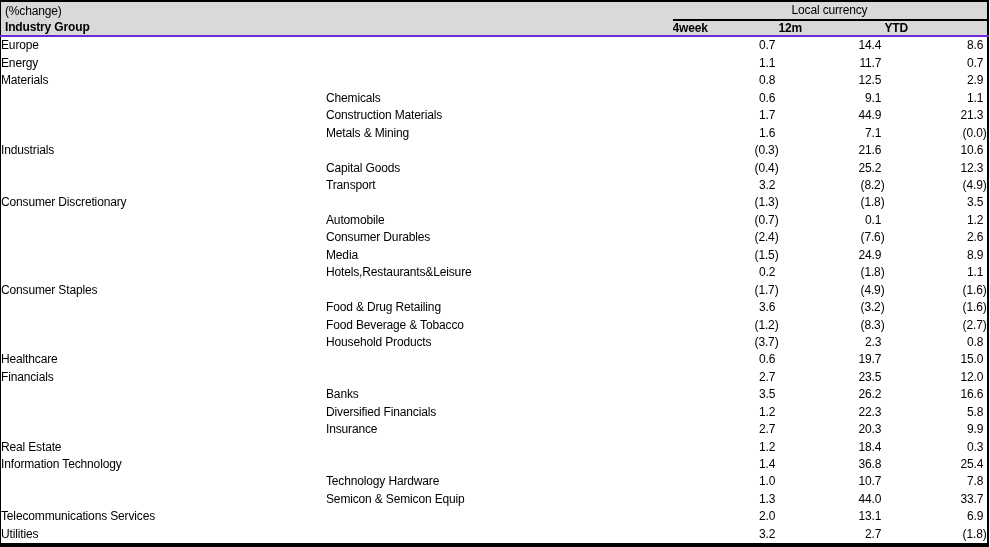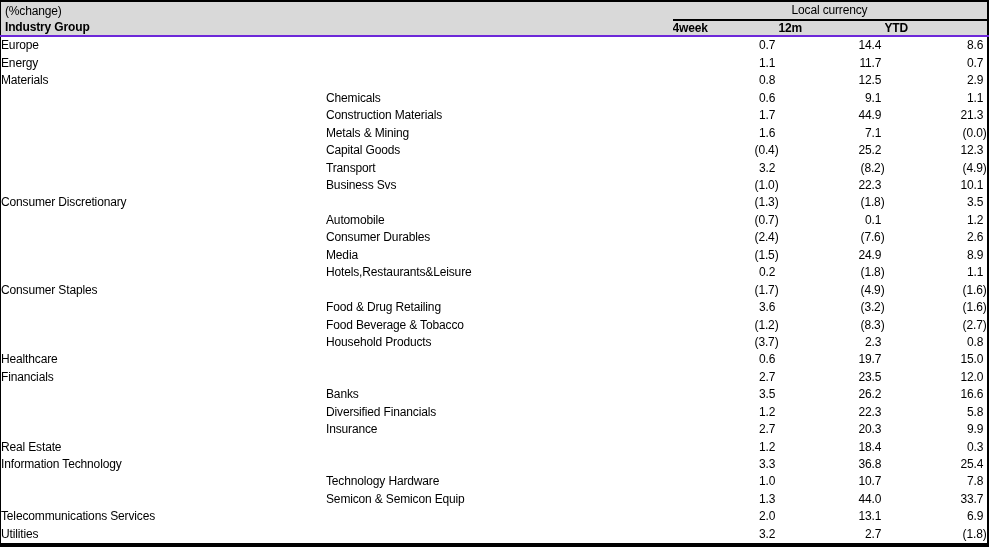--- a/index.html
+++ b/index.html
@@ -114,38 +114,38 @@
         <td class="num">1.7 </td>
         <td class="num">44.9 </td>
         <td class="num">21.3 </td>
       </tr>
       <tr class="s">
         <td class="lbl">Metals &amp; Mining</td>
         <td class="num">1.6 </td>
         <td class="num">7.1 </td>
         <td class="num">(0.0)</td>
       </tr>
+      <tr class="g">
+        <td class="lbl">Industrials</td>
+        <td class="num">(0.3)</td>
+        <td class="num">21.6 </td>
+        <td class="num">10.6 </td>
+      </tr>
       <tr class="s">
         <td class="lbl">Capital Goods</td>
         <td class="num">(0.4)</td>
         <td class="num">25.2 </td>
         <td class="num">12.3 </td>
       </tr>
       <tr class="s">
         <td class="lbl">Transport</td>
         <td class="num">3.2 </td>
         <td class="num">(8.2)</td>
         <td class="num">(4.9)</td>
       </tr>
-      <tr class="s">
-        <td class="lbl">Business Svs</td>
-        <td class="num">(1.0)</td>
-        <td class="num">22.3 </td>
-        <td class="num">10.1 </td>
-      </tr>
       <tr class="g">
         <td class="lbl">Consumer Discretionary</td>
         <td class="num">(1.3)</td>
         <td class="num">(1.8)</td>
         <td class="num">3.5 </td>
       </tr>
       <tr class="s">
         <td class="lbl">Automobile</td>
         <td class="num">(0.7)</td>
         <td class="num">0.1 </td>
@@ -224,21 +224,21 @@
         <td class="num">9.9 </td>
       </tr>
       <tr class="g">
         <td class="lbl">Real Estate</td>
         <td class="num">1.2 </td>
         <td class="num">18.4 </td>
         <td class="num">0.3 </td>
       </tr>
       <tr class="g">
         <td class="lbl">Information Technology</td>
-        <td class="num">3.3 </td>
+        <td class="num">1.4 </td>
         <td class="num">36.8 </td>
         <td class="num">25.4 </td>
       </tr>
       <tr class="s">
         <td class="lbl">Technology Hardware</td>
         <td class="num">1.0 </td>
         <td class="num">10.7 </td>
         <td class="num">7.8 </td>
       </tr>
       <tr class="s">

